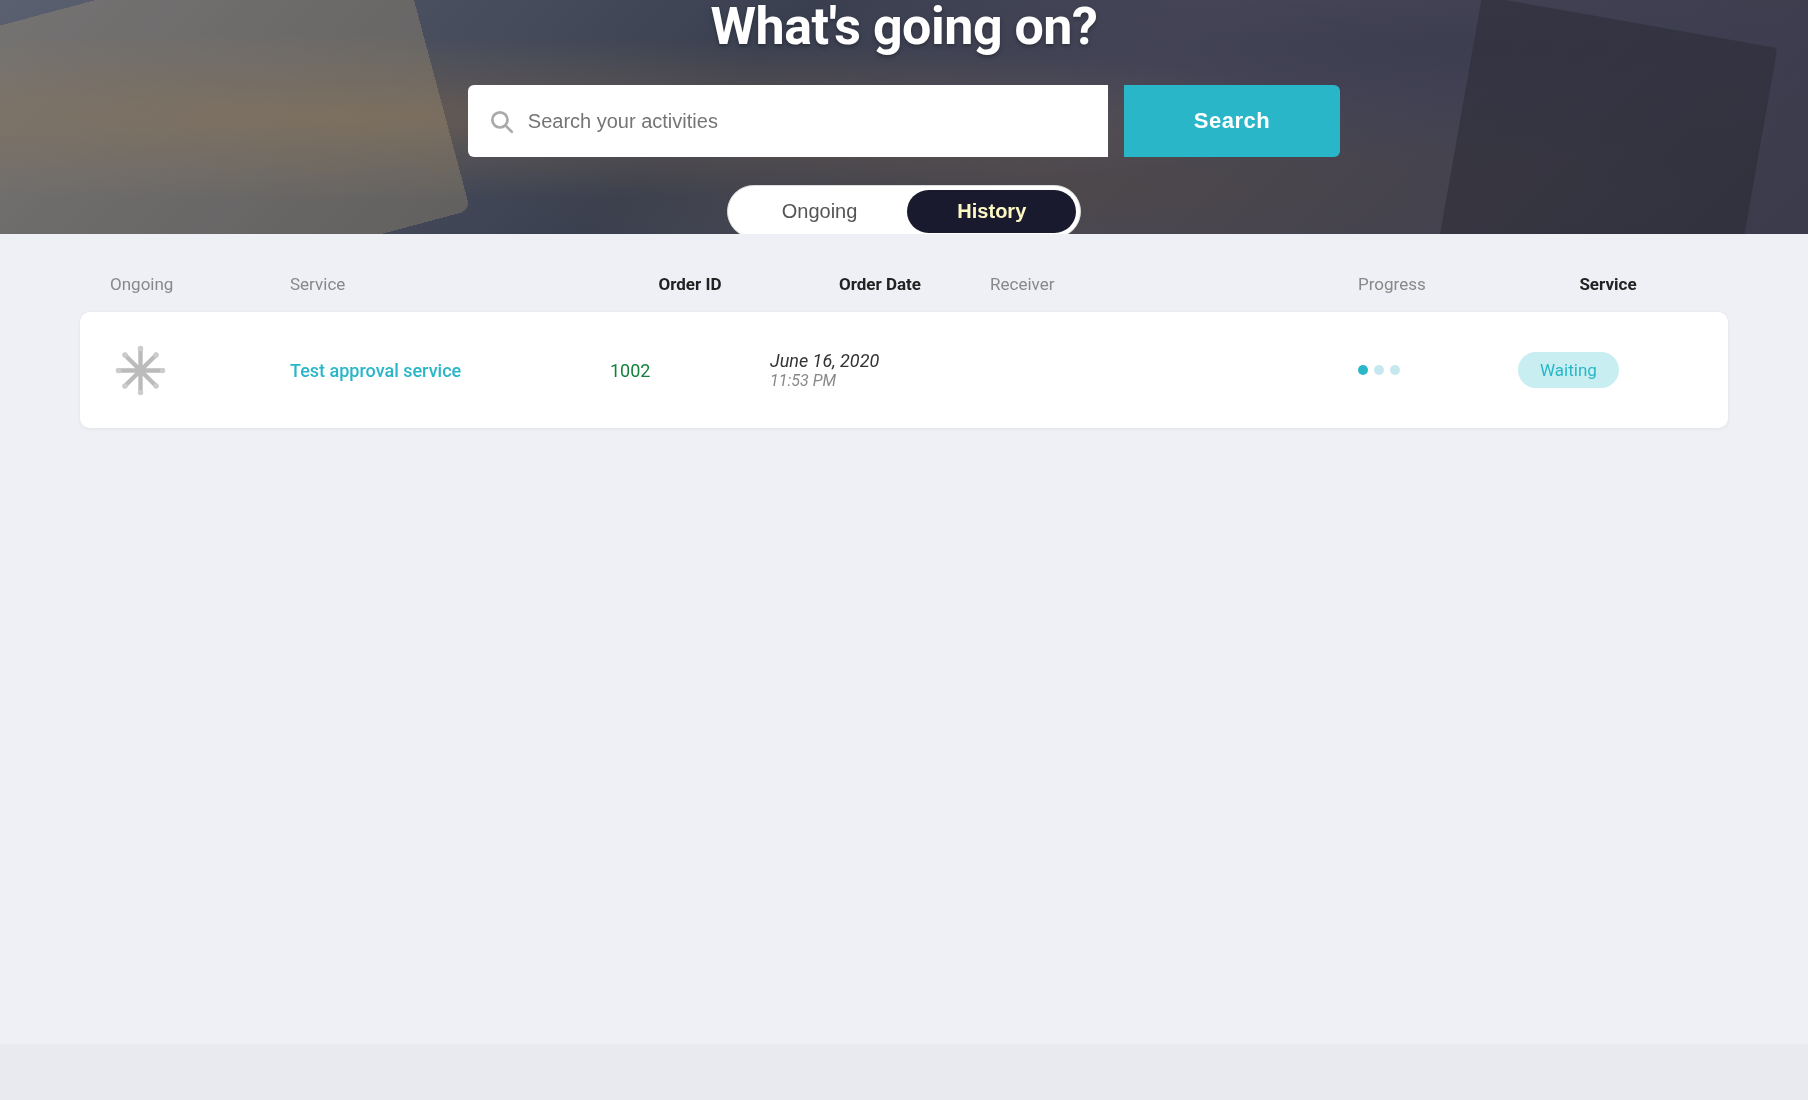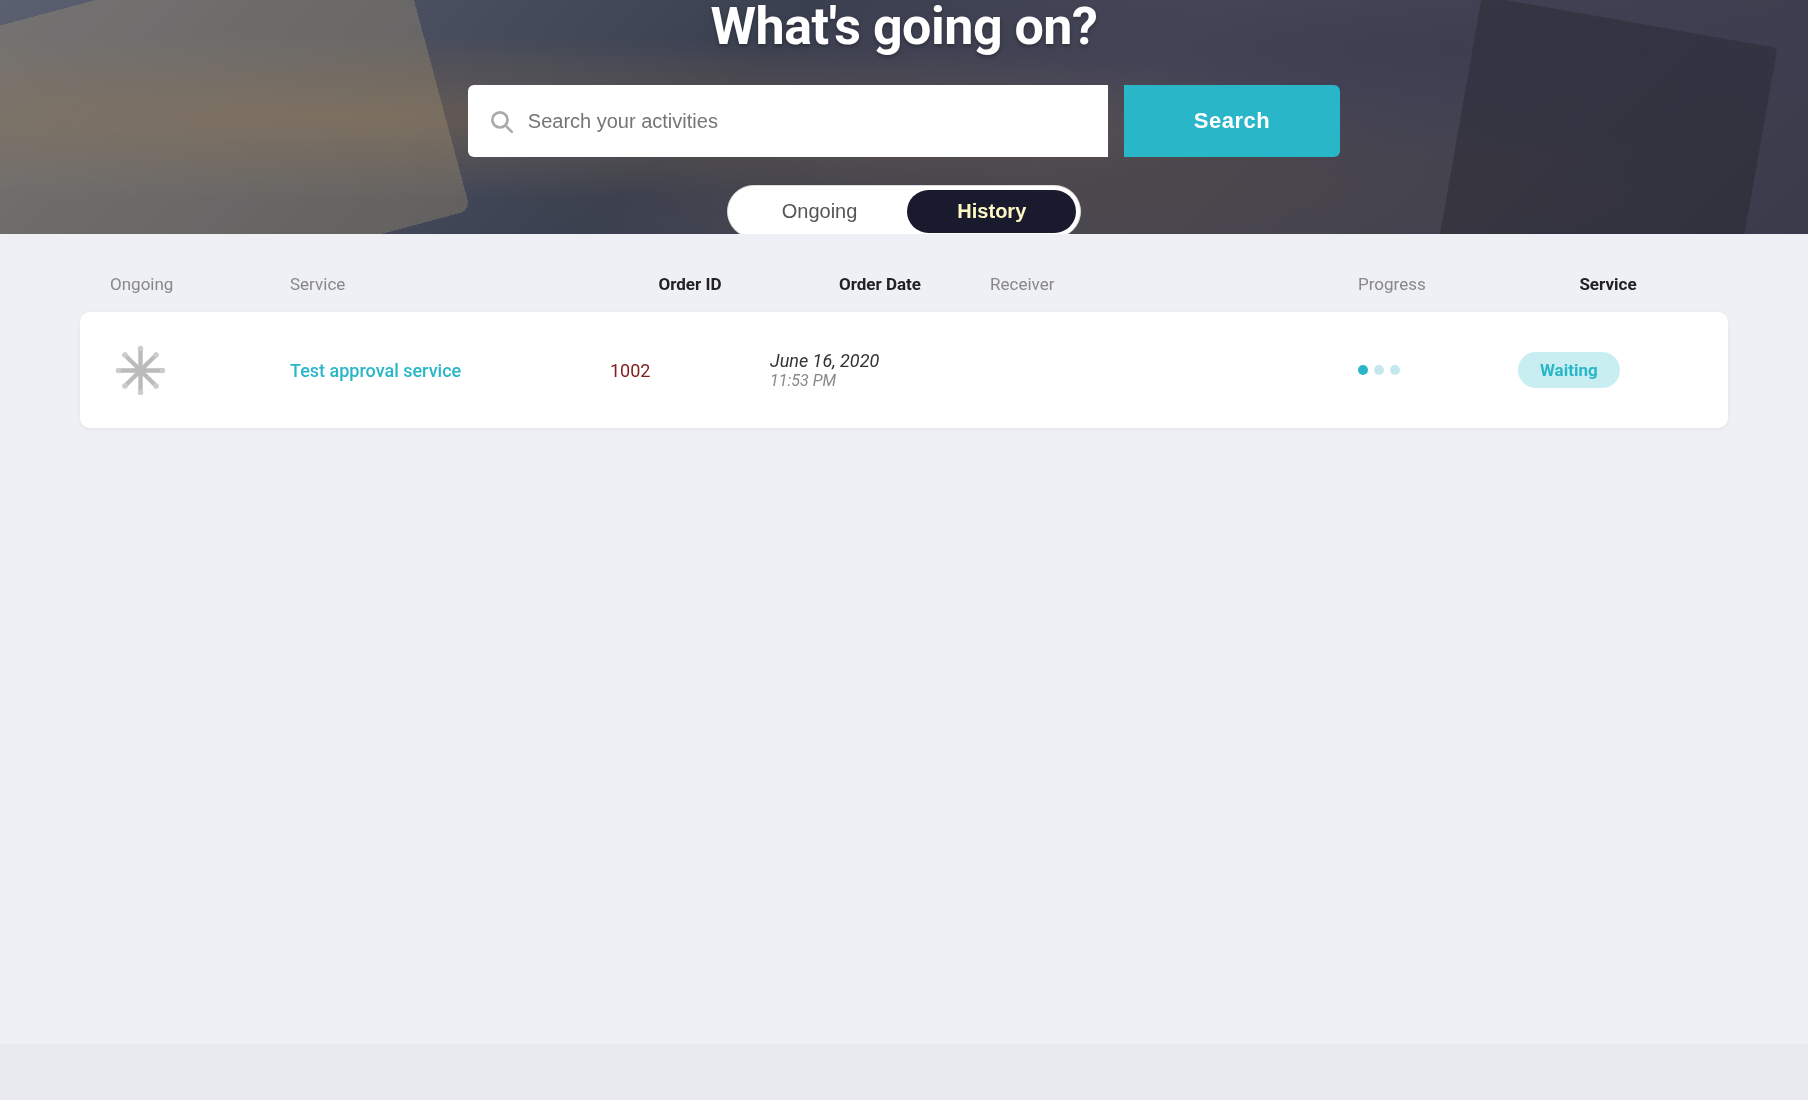--- a/index.html
+++ b/index.html
@@ -207,21 +207,21 @@
 
     .service-name {
       font-size: 18px;
       color: #29b6c8;
       font-weight: 500;
       cursor: pointer;
     }
 
     .order-id {
       font-size: 18px;
-      color: #7f1d1d;
+      color: #15803d;
     }
 
     .order-date-wrap {
       display: flex;
       flex-direction: column;
       font-style: italic;
     }
 
     .order-date {
       font-size: 18px;
@@ -260,21 +260,21 @@
 
     .status-badge {
       display: inline-flex;
       align-items: center;
       justify-content: center;
       background: #c8eef2;
       color: #29b6c8;
       border-radius: 20px;
       padding: 8px 22px;
       font-size: 17px;
-      font-weight: 700;
+      font-weight: 400;
     }
   </style>
 </head>
 <body>
 
 <div class="hero">
   <div class="hero-bg"></div>
 
   <h1 class="hero-title">What's going on?</h1>
 

